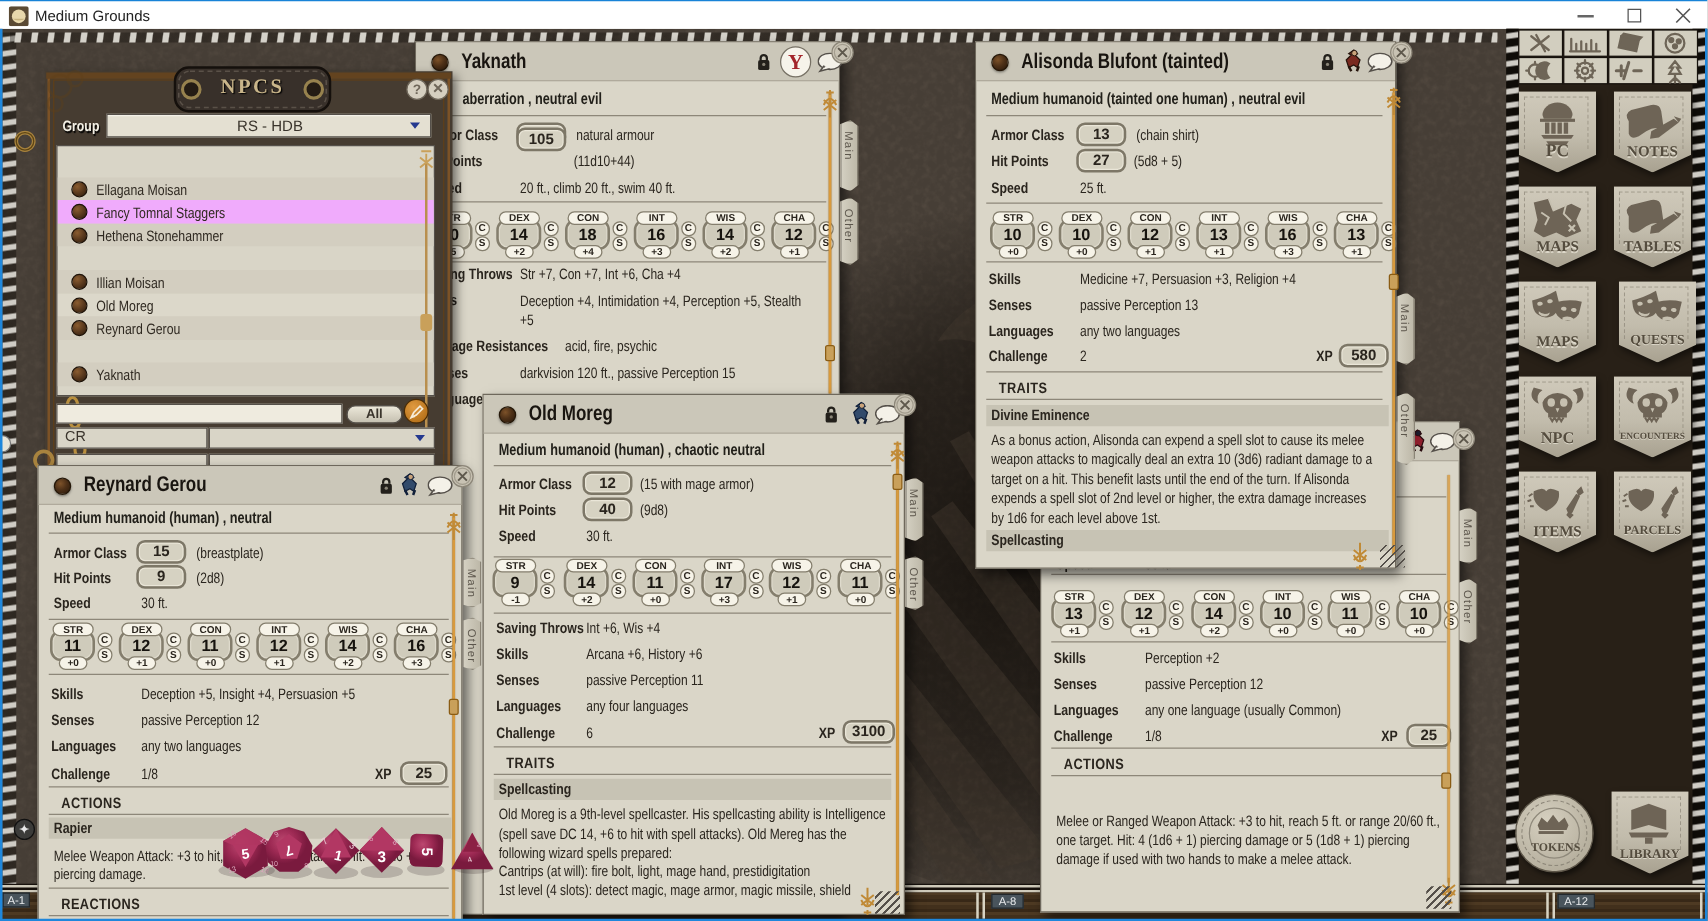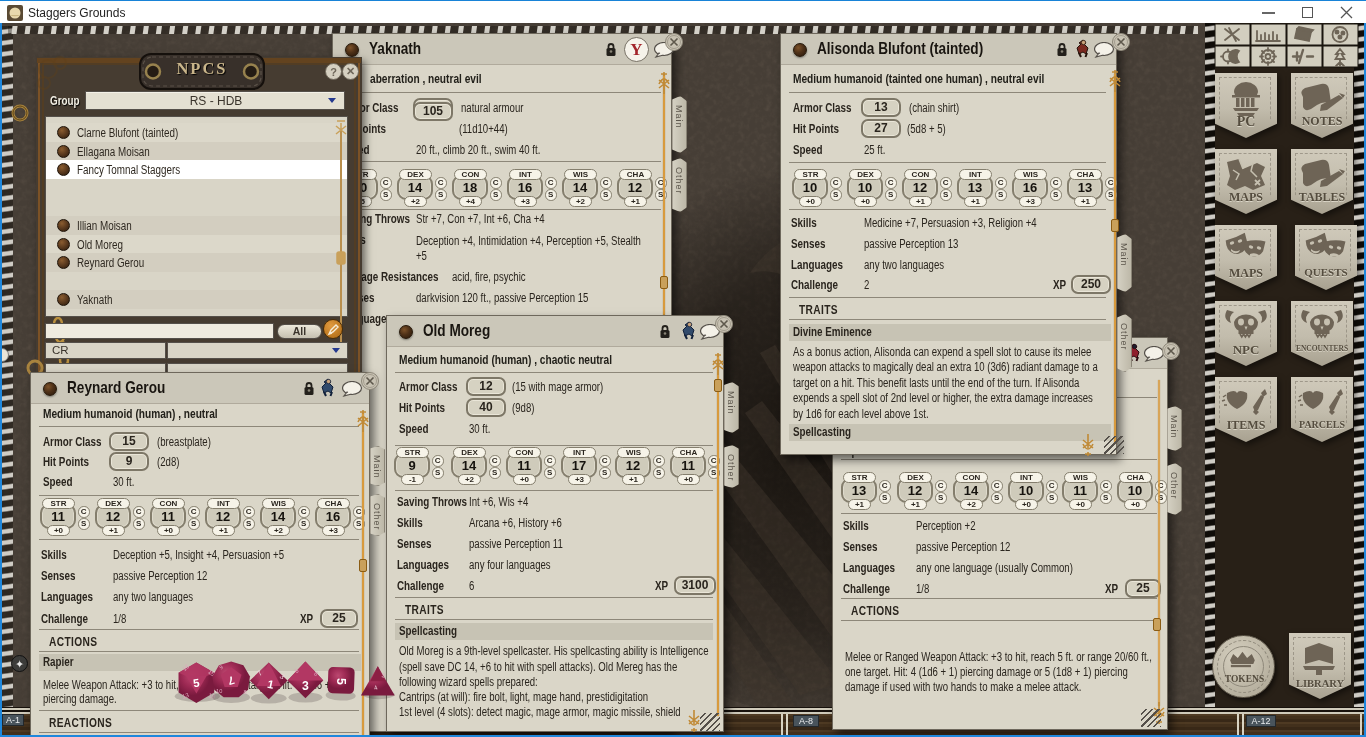--- a/index.html
+++ b/index.html
@@ -36,21 +36,21 @@
 .para{position:absolute;font-size:12px;line-height:15.4px;color:#2a251e}
 </style>
 </head><body>
 <div id="stage">
 <div id="titlebar">
  <svg class="abs" style="left:7px;top:4px" width="16" height="16">
         <rect x="0" y="0" width="16" height="16" rx="2" fill="#5a4a34"></rect>
         <circle cx="8" cy="8" r="5.5" fill="#e8d8ac"></circle>
         <path d="M3 10 a6 3 0 0 0 10 0z" fill="#c8b480"></path>
       </svg>
- <span class="ttxt">Staggers Grounds</span>
+ <span class="ttxt">Medium Grounds</span>
  <div class="abs" style="left:1262px;top:11px;width:13px;height:1.5px;background:#666"></div>
  <div class="abs" style="left:1302px;top:6px;width:11px;height:11px;border:1.2px solid #555"></div>
  <svg class="abs" style="left:1340px;top:5px" width="13" height="13">
         <path d="M1 1 L12 12 M12 1 L1 12" stroke="#555" stroke-width="1.3"></path>
       </svg>
 </div>
 
 <svg class="abs" style="left:0;top:23px" width="1366" height="714">
  <defs>
   <filter id="lth" x="0" y="0" width="100%" height="100%">
@@ -478,31 +478,31 @@
  <div class="abs" style="left:315px;top:17px;width:17px;height:17px;border-radius:50%;background:#d5cfc0;border:1px solid #6e6659;text-align:center;font-size:11px;font-weight:bold;color:#6e6659;line-height:16px">?</div>
  <div class="abs" style="left:332px;top:17px;width:17px;height:17px;border-radius:50%;background:#d5cfc0;border:1px solid #6e6659;text-align:center;font-size:11px;font-weight:bold;color:#6e6659;line-height:15px">✕</div>
 
  <div class="abs" style="left:40px;top:48px;font-weight:bold;font-size:12px;color:#f2efe4;text-shadow:1px 1px 1px #000;transform:scaleX(.82);transform-origin:0 0">Group</div>
  <div class="abs" style="left:75px;top:45px;width:260px;height:19px;background:#e4e0d2;border:1px solid #55504a;box-shadow:inset 0 1px 0 #f4f1e8">
    <div class="abs" style="left:0;top:2px;width:260px;text-align:center;font-size:12px;color:#3a342c">RS - HDB</div>
    <div class="abs" style="right:8px;top:6px;width:0;height:0;border-left:4.5px solid transparent;border-right:4.5px solid transparent;border-top:5.5px solid #24398f"></div>
  </div>
 
  <div class="abs" style="left:35px;top:70px;width:303px;height:201px;background:#d9d5c7;border:1px solid #55504a;overflow:hidden">
-  <div class="abs" style="left:0;top:6px;width:303px;height:18.6px;background:#dcd8ca">
-   <div class="abs" style="left:11px;top:3px;width:13px;height:13px;border-radius:50%;background:radial-gradient(circle at 35% 30%,#8a5c30,#55361c 55%,#2a1a0c);border:1px solid #1e1309"></div>
-   <div class="abs" style="left:31px;top:3px;font-size:12px;color:#2f2921;transform:scaleX(.82);transform-origin:0 0;white-space:nowrap">Clarne Blufont (tainted)</div>
-  </div>
   <div class="abs" style="left:0;top:24.6px;width:303px;height:18.6px;background:#d3cec0">
    <div class="abs" style="left:11px;top:3px;width:13px;height:13px;border-radius:50%;background:radial-gradient(circle at 35% 30%,#8a5c30,#55361c 55%,#2a1a0c);border:1px solid #1e1309"></div>
    <div class="abs" style="left:31px;top:3px;font-size:12px;color:#2f2921;transform:scaleX(.82);transform-origin:0 0;white-space:nowrap">Ellagana Moisan</div>
   </div>
-  <div class="abs" style="left:0;top:43.2px;width:303px;height:18.6px;background:#ffffff">
+  <div class="abs" style="left:0;top:43.2px;width:303px;height:18.6px;background:#f0abfc">
    <div class="abs" style="left:11px;top:3px;width:13px;height:13px;border-radius:50%;background:radial-gradient(circle at 35% 30%,#8a5c30,#55361c 55%,#2a1a0c);border:1px solid #1e1309"></div>
    <div class="abs" style="left:31px;top:3px;font-size:12px;color:#2f2921;transform:scaleX(.82);transform-origin:0 0;white-space:nowrap">Fancy Tomnal Staggers</div>
+  </div>
+  <div class="abs" style="left:0;top:61.8px;width:303px;height:18.6px;background:#d3cec0">
+   <div class="abs" style="left:11px;top:3px;width:13px;height:13px;border-radius:50%;background:radial-gradient(circle at 35% 30%,#8a5c30,#55361c 55%,#2a1a0c);border:1px solid #1e1309"></div>
+   <div class="abs" style="left:31px;top:3px;font-size:12px;color:#2f2921;transform:scaleX(.82);transform-origin:0 0;white-space:nowrap">Hethena Stonehammer</div>
   </div>
   <div class="abs" style="left:0;top:99px;width:303px;height:18.6px;background:#d3cec0">
    <div class="abs" style="left:11px;top:3px;width:13px;height:13px;border-radius:50%;background:radial-gradient(circle at 35% 30%,#8a5c30,#55361c 55%,#2a1a0c);border:1px solid #1e1309"></div>
    <div class="abs" style="left:31px;top:3px;font-size:12px;color:#2f2921;transform:scaleX(.82);transform-origin:0 0;white-space:nowrap">Illian Moisan</div>
   </div>
   <div class="abs" style="left:0;top:117.6px;width:303px;height:18.6px;background:#dcd8ca">
    <div class="abs" style="left:11px;top:3px;width:13px;height:13px;border-radius:50%;background:radial-gradient(circle at 35% 30%,#8a5c30,#55361c 55%,#2a1a0c);border:1px solid #1e1309"></div>
    <div class="abs" style="left:31px;top:3px;font-size:12px;color:#2f2921;transform:scaleX(.82);transform-origin:0 0;white-space:nowrap">Old Moreg</div>
   </div>
   <div class="abs" style="left:0;top:136.2px;width:303px;height:18.6px;background:#d3cec0">
@@ -731,21 +731,21 @@
  <div class="hr" style="left:8px;right:10px;top:175px"></div>
  <div class="lab" style="left:10px;top:182px">Skills</div>
       <div class="vtx" style="left:83px;top:182px">Medicine +7, Persuasion +3, Religion +4</div>
  <div class="lab" style="left:10px;top:203px">Senses</div>
       <div class="vtx" style="left:83px;top:203px">passive Perception 13</div>
  <div class="lab" style="left:10px;top:224px">Languages</div>
       <div class="vtx" style="left:83px;top:224px">any two languages</div>
  <div class="lab" style="left:10px;top:244px">Challenge</div>
       <div class="vtx" style="left:83px;top:244px">2</div>
  <div class="lab" style="left:272px;top:244px">XP</div>
-      <div class="vbox" style="left:290px;top:241px">250</div>
+      <div class="vbox" style="left:290px;top:241px">580</div>
  <div class="shl" style="left:8px;right:10px;top:263px"></div>
       <div class="sht" style="left:18px;top:269px">TRAITS</div>
       <div class="shl" style="left:8px;right:10px;top:285px"></div>
  <div class="band" style="left:8px;top:290px;width:322px"><span class="bandt">Divine Eminence</span></div>
  <div class="para" style="left:12px;top:311px">As a bonus action, Alisonda can expend a spell slot to cause its melee</div>
  <div class="para" style="left:12px;top:326px">weapon attacks to magically deal an extra 10 (3d6) radiant damage to a</div>
  <div class="para" style="left:12px;top:342px">target on a hit. This benefit lasts until the end of the turn. If Alisonda</div>
  <div class="para" style="left:12px;top:357px">expends a spell slot of 2nd level or higher, the extra damage increases</div>
  <div class="para" style="left:12px;top:373px">by 1d6 for each level above 1st.</div>
  <div class="band" style="left:8px;top:390px;width:322px"><span class="bandt">Spellcasting</span></div>

